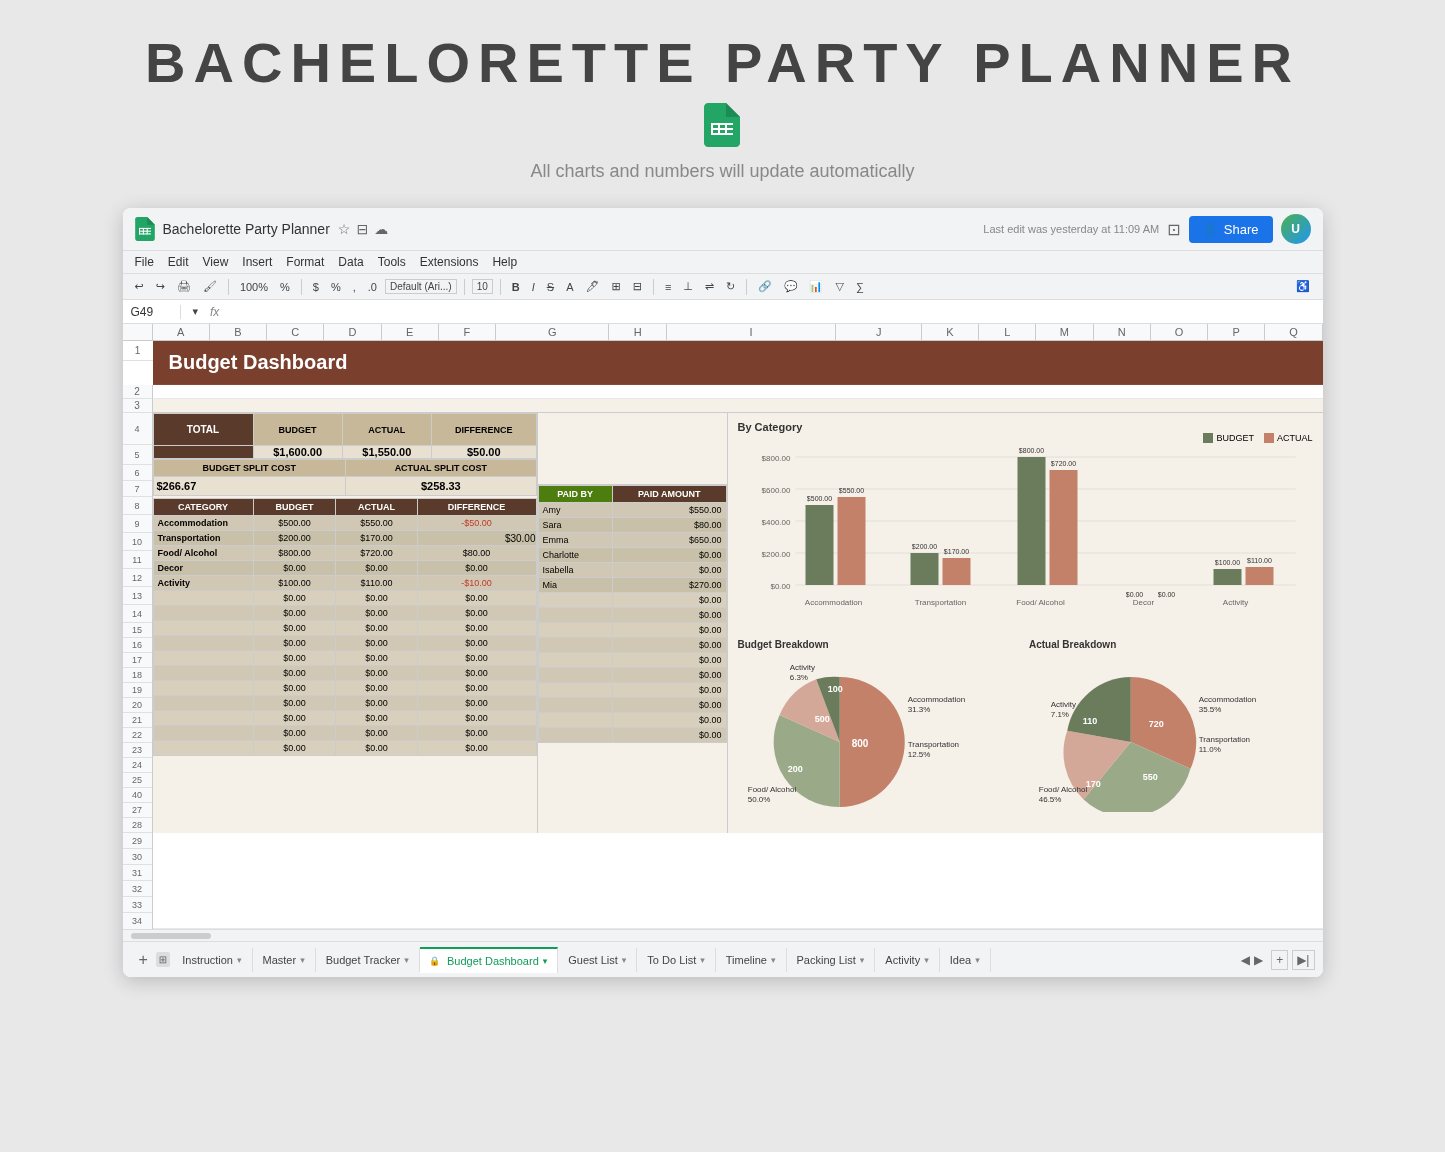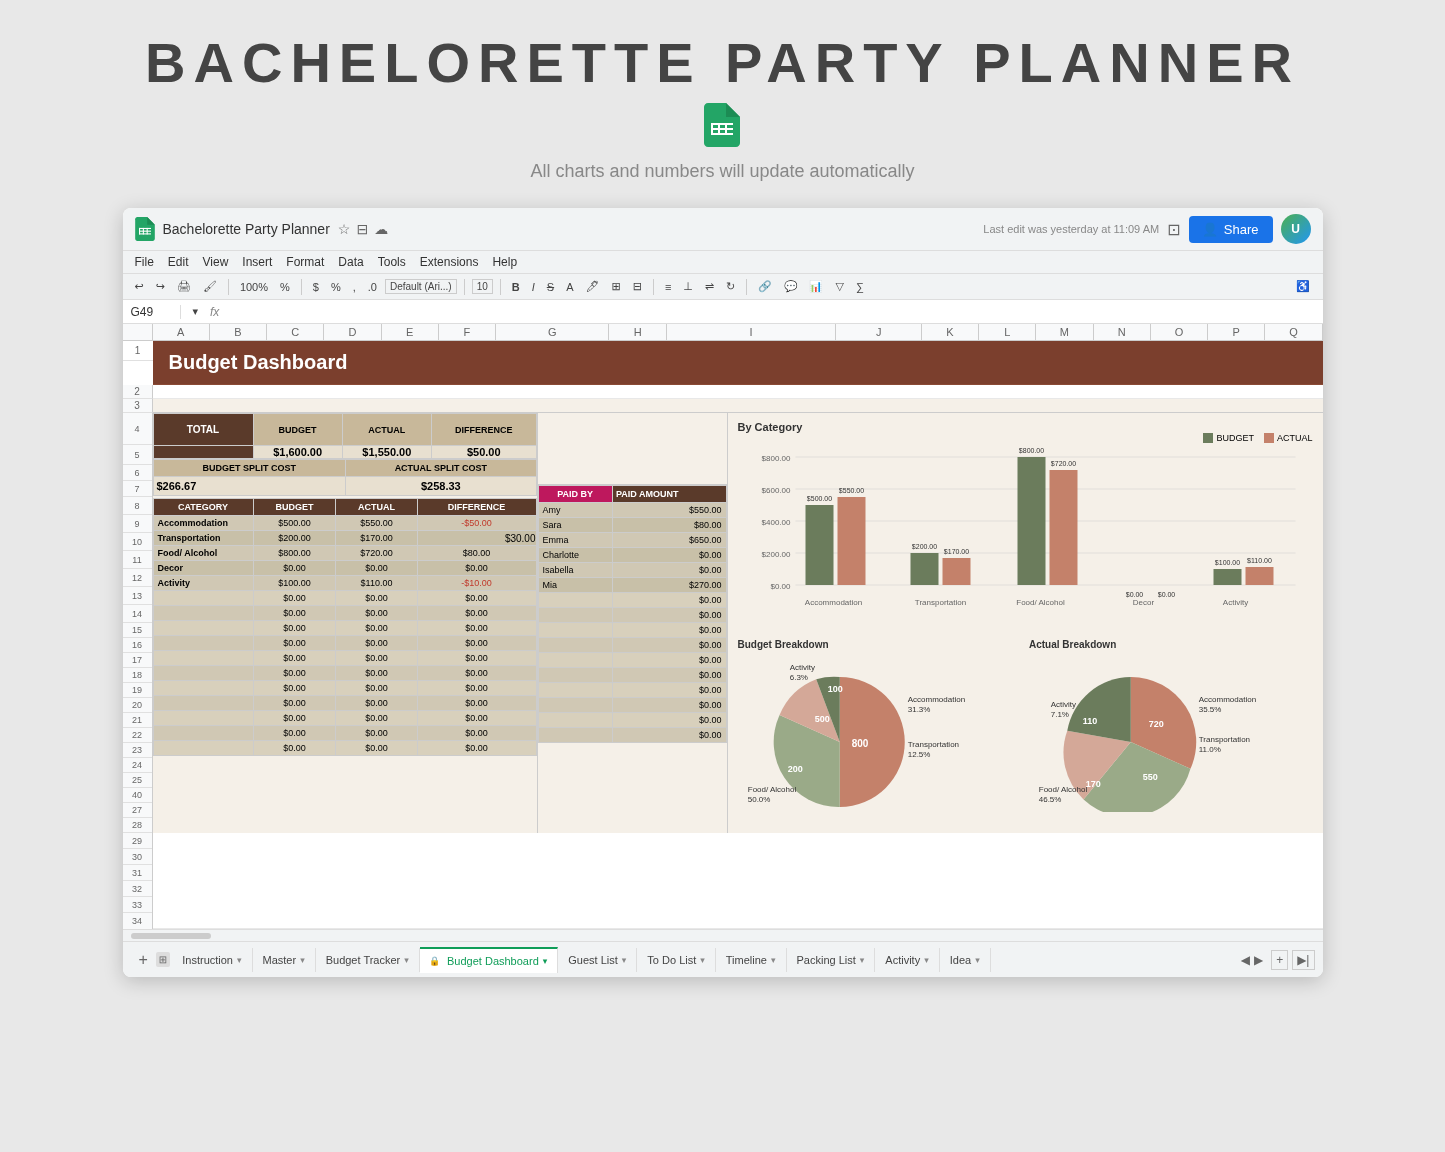--- a/index.html
+++ b/index.html
@@ -594,22 +594,22 @@
           </tbody>
         </table>
       </div>
 
       <div style="width:190px;min-width:190px;border-right:1px solid #ccc;background:#f5f0e8;">
 
         <div style="height:72px;background:#f5f0e8;border-bottom:1px solid #ccc;"></div>
         <table style="width:100%;border-collapse:collapse;">
           <tbody>
             <tr>
-              <td style="background:#be185d;color:white;font-weight:bold;font-size:9px;text-align:center;border:1px solid #ccc;padding:3px;">PAID BY</td>
-              <td style="background:#5a3a2a;color:white;font-weight:bold;font-size:9px;border:1px solid #ccc;padding:3px;">PAID AMOUNT</td>
+              <td style="background:#4d7c0f;color:white;font-weight:bold;font-size:9px;text-align:center;border:1px solid #ccc;padding:3px;">PAID BY</td>
+              <td style="background:#5a3a2a;color:white;font-weight:bold;font-size:9px;text-align:center;border:1px solid #ccc;padding:3px;">PAID AMOUNT</td>
             </tr>
             <tr style="background:#d0c8b4;">
               <td style="font-size:9px;padding:2px 4px;border:1px solid #ccc;">Amy</td>
               <td style="font-size:9px;text-align:right;padding:2px 4px;border:1px solid #ccc;">$550.00</td>
             </tr>
             <tr style="background:#c8c0a8;margin-top:45px;">
               <td style="font-size:9px;padding:2px 4px;border:1px solid #ccc;">Sara</td>
               <td style="font-size:9px;text-align:right;padding:2px 4px;border:1px solid #ccc;">$80.00</td>
             </tr>
             <tr style="background:#d0c8b4;">

